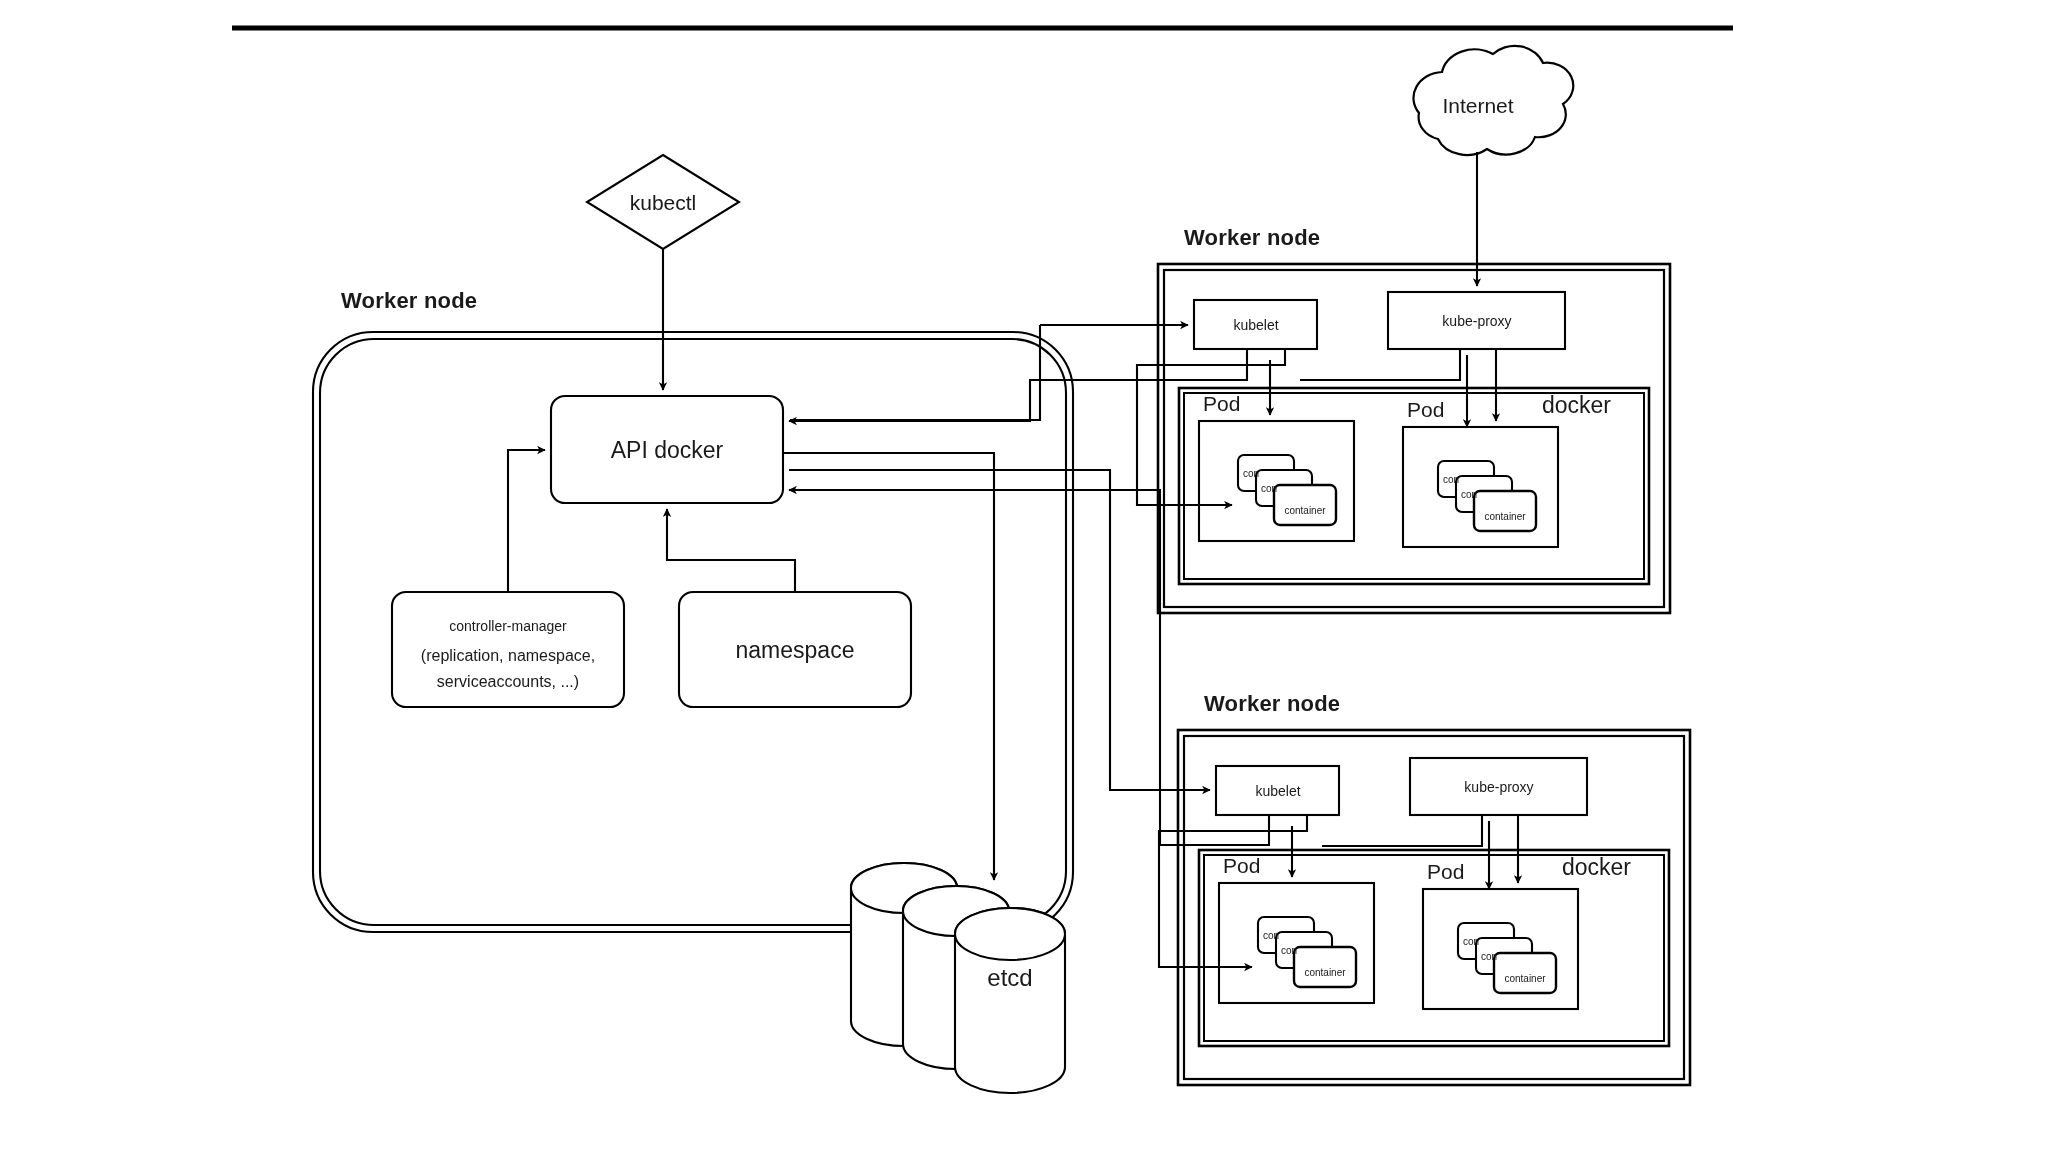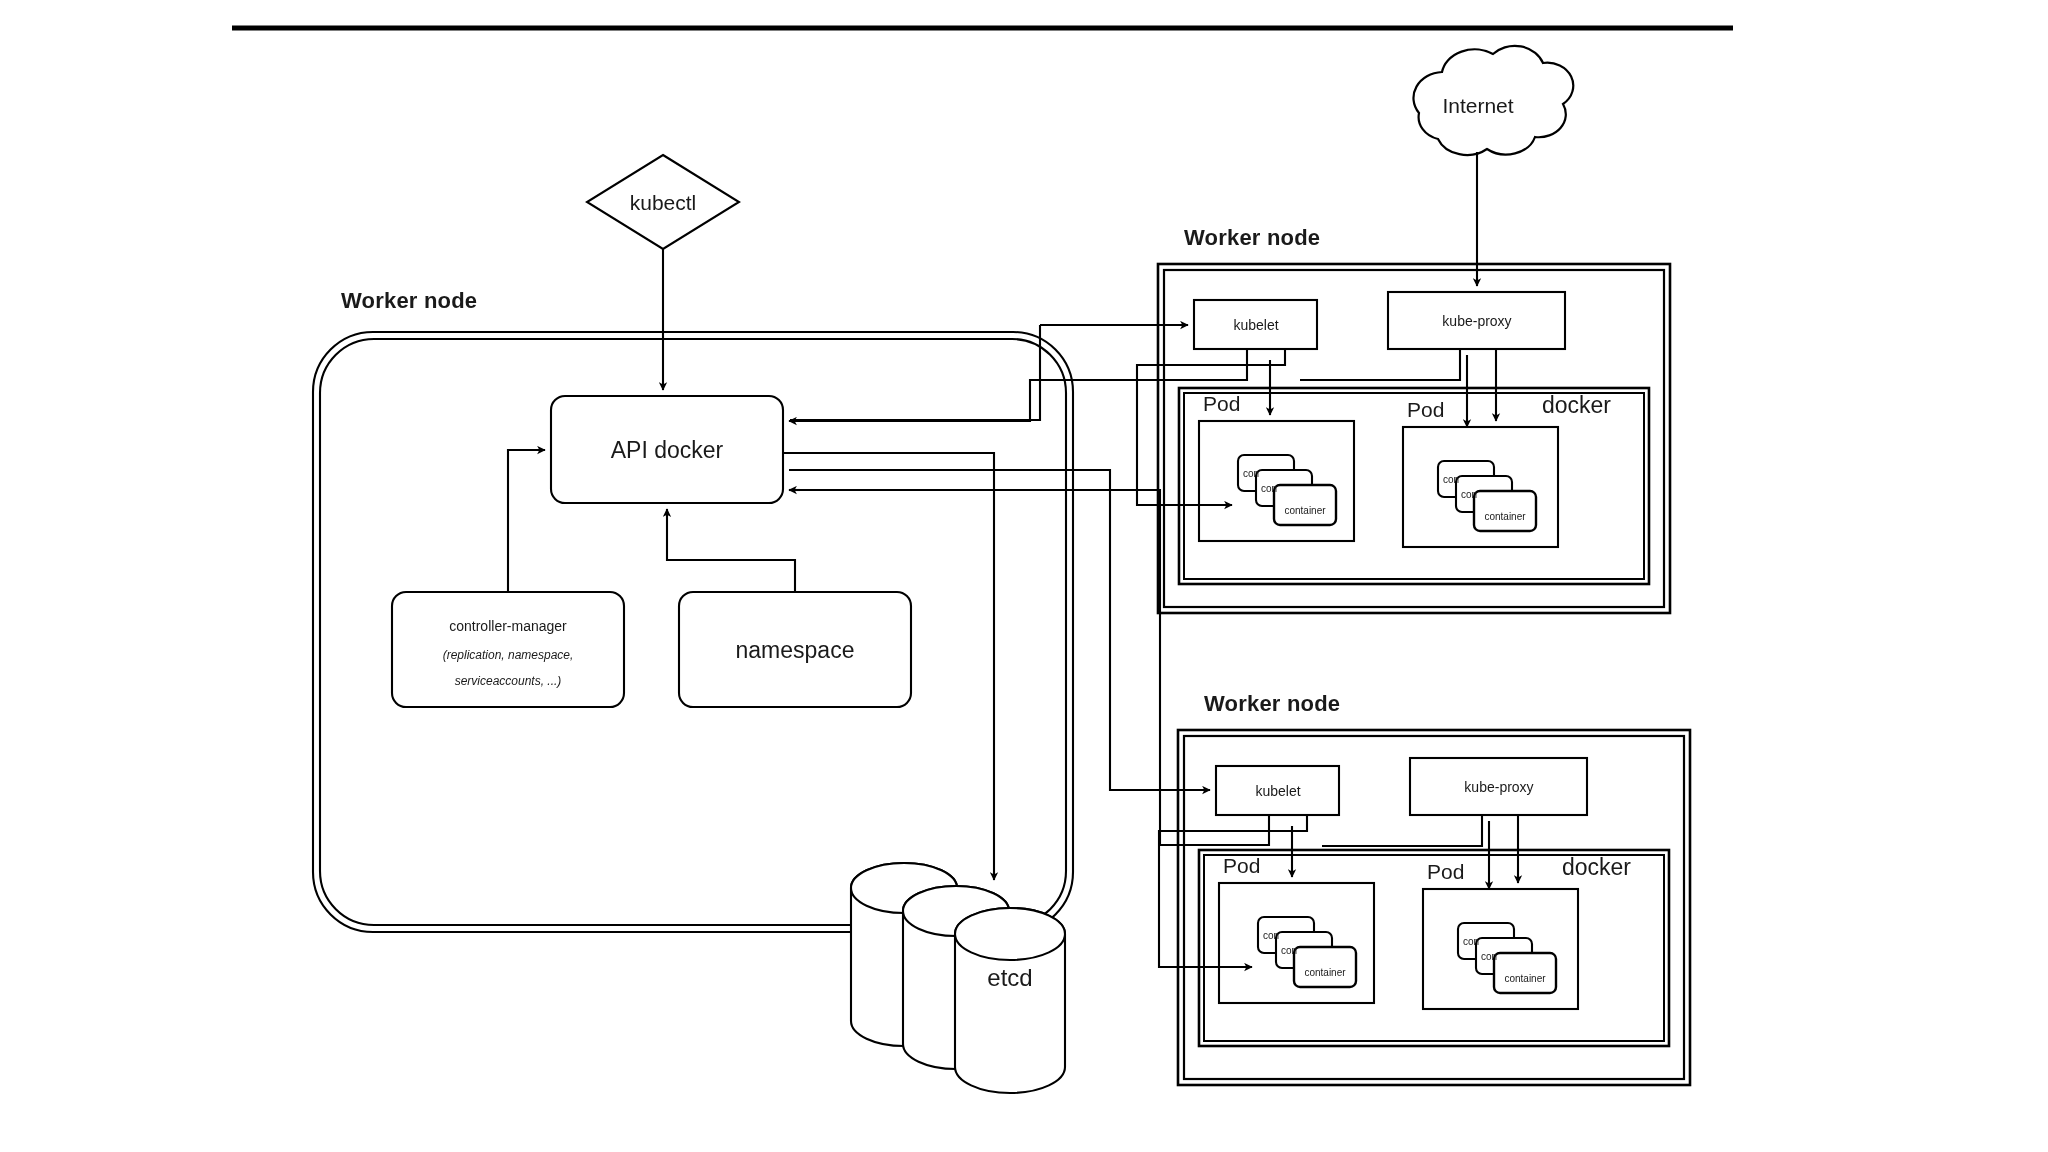--- a/index.html
+++ b/index.html
@@ -38,21 +38,21 @@
     transform: translate(-50%, -50%);
     text-align: center;
   }
   .node-title {
     font-weight: bold;
     font-size: 22px;
     letter-spacing: 0.2px;
   }
   .box-text { font-size: 23px; }
   .box-text-sm { font-size: 14px; }
-  .sub-text { font-size: 12px; font-style: italic; }
+  .sub-text { font-size: 16px; }
   .pod-text { font-size: 21px; }
   .docker-text { font-size: 23px; }
   .container-text { font-size: 10px; }
   .container-text-clip { font-size: 10px; }
   .cloud-text { font-size: 21px; }
   .etcd-text { font-size: 24px; }
   .diamond-text { font-size: 21px; }
 </style>
 </head>
 <body>

